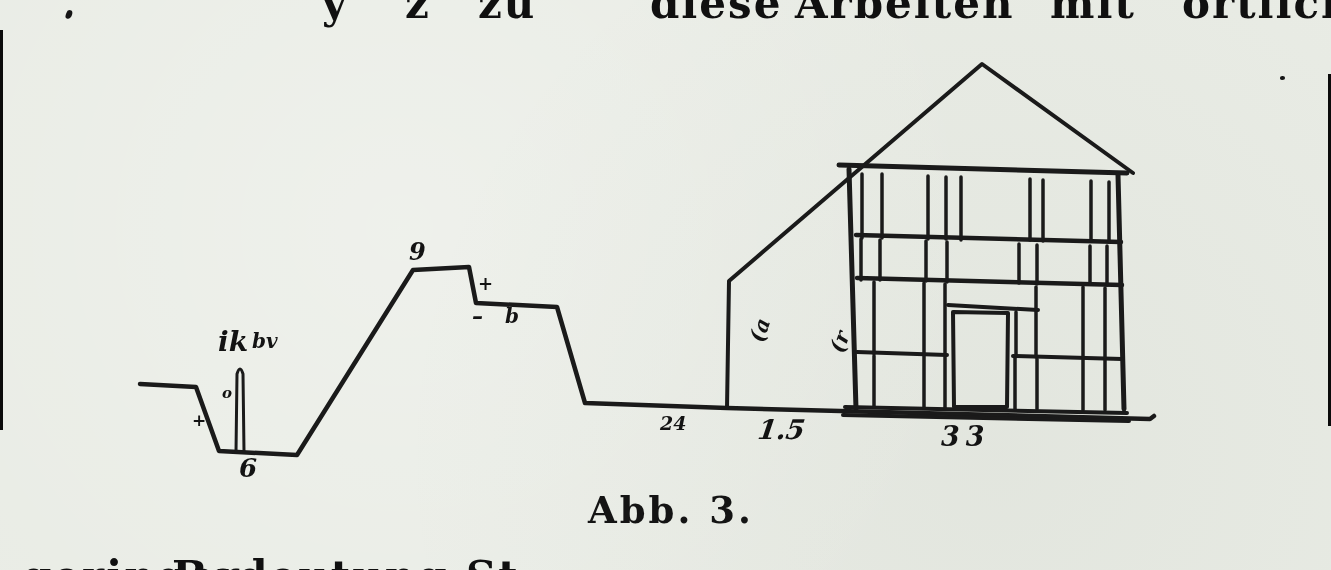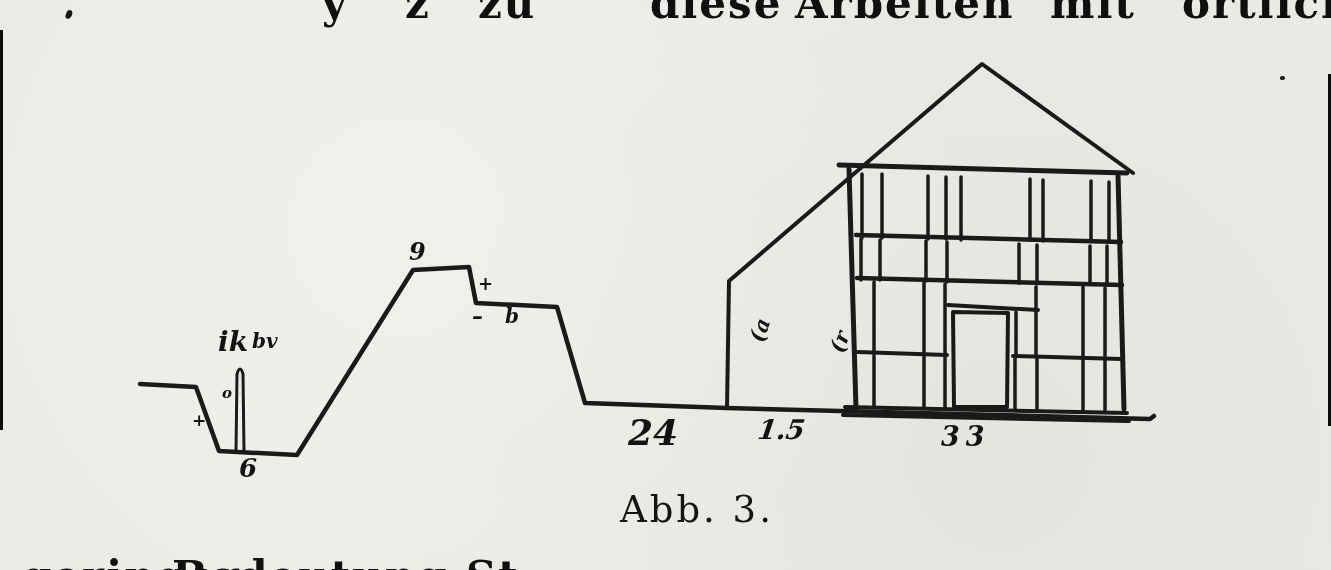--- a/index.html
+++ b/index.html
@@ -13,21 +13,21 @@
     color:#161616;
   }
   .frak{position:absolute; font-weight:bold; font-size:42px; letter-spacing:2px; white-space:nowrap; color:#101010;}
   .clip-band{position:absolute; left:0; width:1331px; overflow:hidden;}
   #top-band{top:0; height:30px;}
   #top-band .frak{top:-21px;}
   #bottom-band{top:541px; height:29px;}
   #bottom-band .frak{top:11px;}
   .hand{position:absolute; font-style:italic; font-weight:bold; color:#131313; white-space:nowrap; line-height:1;}
   .rot{transform-origin:left top;}
-  #caption{position:absolute; left:620px; top:488px; font-size:37px; font-weight:400; letter-spacing:3px; color:#141414;}
+  #caption{position:absolute; left:588px; top:488px; font-size:37px; font-weight:700; letter-spacing:3px; color:#141414;}
   .edge{position:absolute; background:#0b0b0b;}
   #edge-left{left:0; top:30px; width:3px; height:400px;}
   #edge-right{left:1328px; top:74px; width:3px; height:352px;}
   .speck{position:absolute; background:#151515; border-radius:50% 50% 60% 40%;}
   #speck-1{left:66px; top:10px; width:6px; height:9px; transform:rotate(18deg);}
   #speck-2{left:1280px; top:76px; width:5px; height:4px;}
   svg line, svg path{stroke:#1a1a1a; fill:none; stroke-linecap:round; stroke-linejoin:round;}
 </style>
 </head>
 <body>
@@ -112,21 +112,21 @@
 
   <span class="hand" style="left:218px; top:328px; font-size:28px">ik</span>
   <span class="hand" style="left:252px; top:331px; font-size:20px">bv</span>
   <span class="hand" style="left:222px; top:386px; font-size:15px">o</span>
   <span class="hand" style="left:192px; top:412px; font-size:17px">+</span>
   <span class="hand" style="left:239px; top:455px; font-size:26px">6</span>
   <span class="hand" style="left:409px; top:240px; font-size:24px">9</span>
   <span class="hand" style="left:478px; top:275px; font-size:18px">+</span>
   <span class="hand" style="left:472px; top:305px; font-size:22px">–</span>
   <span class="hand" style="left:505px; top:306px; font-size:20px">b</span>
-  <span class="hand" style="left:628px; top:414px; font-size:36px">24</span>
+  <span class="hand" style="left:660px; top:414px; font-size:19px">24</span>
   <span class="hand rot" style="left:746px; top:338px; font-size:21px; transform:rotate(-72deg)">(a</span>
   <span class="hand rot" style="left:826px; top:348px; font-size:21px; transform:rotate(-70deg)">(r</span>
   <span class="hand" style="left:758px; top:416px; font-size:27px; transform:skewX(-8deg)">1.5</span>
   <span class="hand" style="left:941px; top:423px; font-size:27px; letter-spacing:6px">33</span>
 
   <div id="caption">Abb. 3.</div>
 
   <div class="edge" id="edge-left"></div>
   <div class="edge" id="edge-right"></div>
   <div class="speck" id="speck-1"></div>

